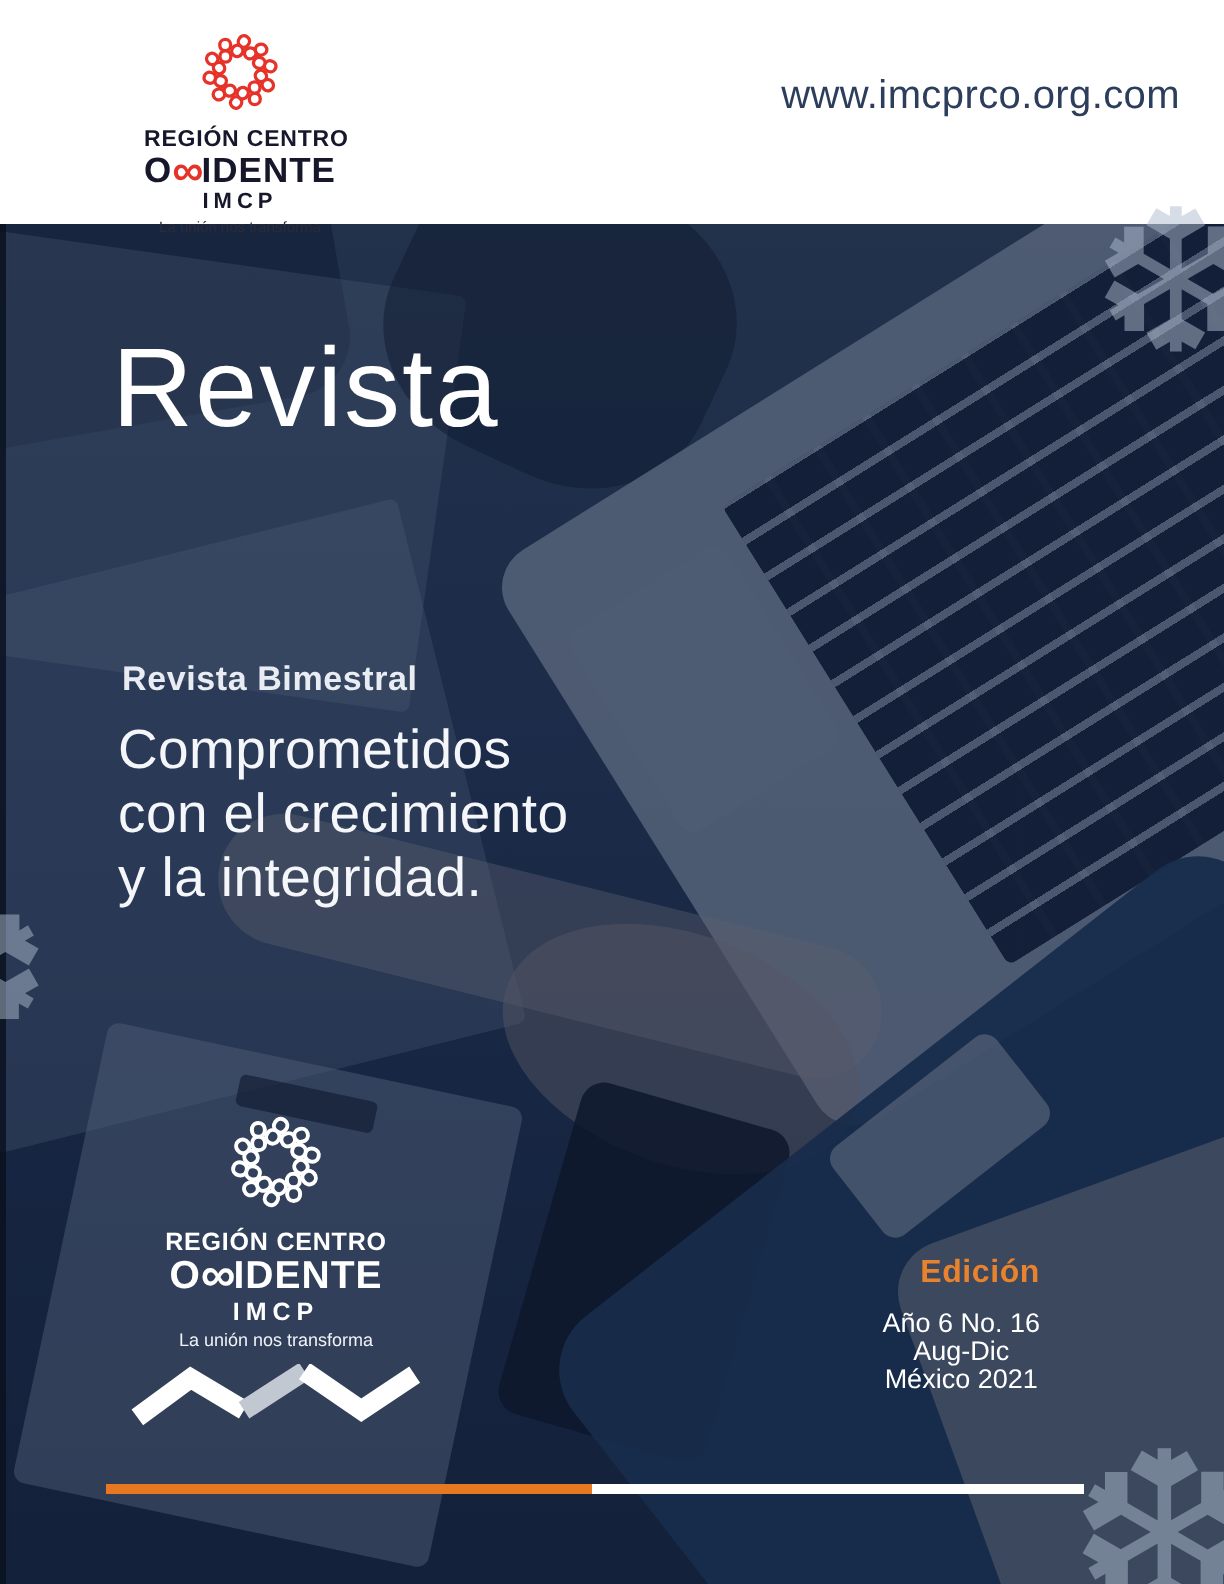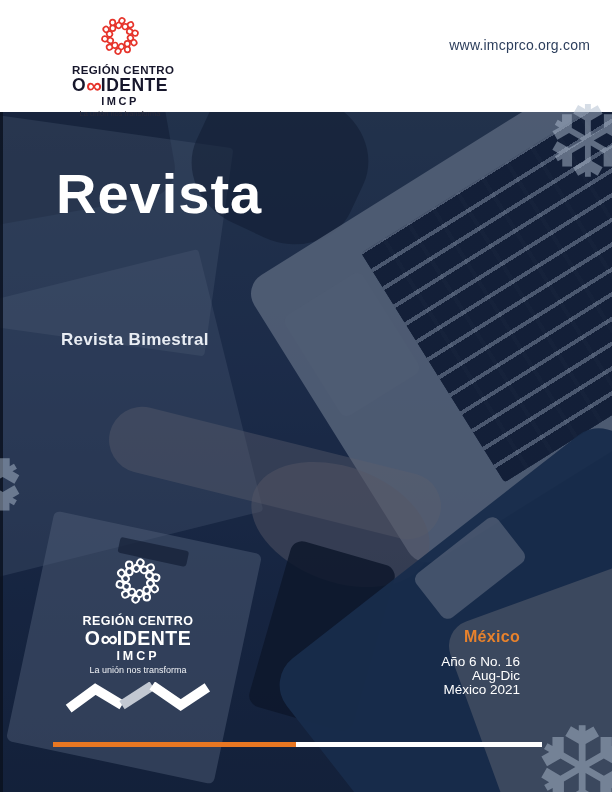--- a/index.html
+++ b/index.html
@@ -17,21 +17,21 @@
   .header{position:absolute;left:0;top:0;width:612px;height:112px;background:#fff;z-index:2;}
   .brand{position:absolute;text-align:center;}
   .brand-top{left:72px;top:10px;width:96px;color:var(--logo-ink);}
   .brand-swirl{display:block;margin:0 auto 2px auto;}
   .brand-region{font-size:11.5px;font-weight:bold;letter-spacing:.4px;white-space:nowrap;}
   .brand-occ{font-size:17.5px;font-weight:bold;letter-spacing:.5px;line-height:1.05;white-space:nowrap;}
   .inf{font-size:1.25em;line-height:0;vertical-align:-0.07em;letter-spacing:-1px;}
   .brand-top .inf{color:var(--logo-red);}
   .brand-imcp{font-size:11px;font-weight:bold;letter-spacing:2.5px;margin-top:1px;}
   .brand-tag{font-size:7.5px;margin-top:2px;color:#2b2b3a;white-space:nowrap;}
-  .website{position:absolute;right:22px;top:37px;font-size:14px;color:var(--website-navy);letter-spacing:.2px;}
+  .website{position:absolute;right:22px;top:37px;font-size:20px;color:var(--website-navy);letter-spacing:.2px;}
 
   
   .photo{position:absolute;left:0;top:112px;width:612px;height:680px;overflow:hidden;z-index:1;
     background:linear-gradient(180deg,#32465f 0%,#26395a 38%,#1b2c4a 70%,#15243d 100%);}
   .ph{position:absolute;}
   .ph-suit-topleft{left:-40px;top:-30px;width:210px;height:130px;transform:rotate(-10deg);background:rgba(15,25,45,.55);border-radius:30px;}
   .ph-doc1{left:-30px;top:18px;width:250px;height:210px;transform:rotate(8deg);background:rgba(130,150,175,.32);border-radius:4px;}
   .ph-doc2{left:-55px;top:168px;width:290px;height:270px;transform:rotate(-14deg);background:rgba(148,164,190,.28);border-radius:4px;}
   .ph-hand-top{left:195px;top:-25px;width:170px;height:150px;transform:rotate(25deg);background:rgba(12,22,40,.5);border-radius:40%;}
   .ph-laptop{left:295px;top:22px;width:480px;height:335px;transform:rotate(-32deg);background:rgba(158,172,190,.82);border-radius:22px;}
@@ -52,38 +52,38 @@
   .photo-edge{position:absolute;left:0;top:112px;width:3px;height:680px;background:rgba(10,18,32,.85);z-index:2;}
 
   
   .snowflake{position:absolute;z-index:3;color:rgba(174,188,205,.5);line-height:1;pointer-events:none;}
   .sf-topright{left:546px;top:92px;font-size:100px;}
   .sf-left{left:-58px;top:436px;font-size:100px;}
   .sf-bottomright{left:534px;top:712px;font-size:115px;}
 
   
   .cover-text{position:absolute;z-index:4;}
-  .title-word{left:56px;top:161px;font-size:56px;color:#fff;letter-spacing:1px;font-weight:bold;}
+  .title-word{left:56px;top:161px;font-size:56px;color:#fff;letter-spacing:1px;}
   .title-acronym{left:52px;top:196px;font-size:100px;font-family:"DejaVu Serif",serif;font-weight:bold;
     color:var(--title-orange);letter-spacing:-3px;line-height:.95;}
   .subtitle{left:61px;top:330px;font-size:17px;color:#e9edf3;letter-spacing:.3px;font-weight:bold;}
   .headline{left:59px;top:359px;font-size:27.5px;color:#f4f6f9;line-height:1.17;letter-spacing:.2px;}
 
   
   .brand-footer{left:63px;top:550px;width:150px;color:#fff;z-index:4;}
   .brand-footer .brand-region{font-size:12.5px;}
   .brand-footer .brand-occ{font-size:19.5px;}
   .brand-footer .brand-imcp{font-size:12.5px;letter-spacing:3px;}
   .brand-footer .brand-tag{font-size:9px;color:#f0f2f6;}
   .ribbon{display:block;margin:7px auto 0 auto;}
 
   
   .edition{right:92px;top:628px;text-align:right;z-index:4;}
   .edition-label{font-size:16px;font-weight:bold;color:#E8822C;margin-bottom:9px;letter-spacing:.3px;}
-  .edition-line{font-size:13.5px;color:#fff;line-height:1.0;margin-top:.5px;}
+  .edition-line{font-size:13.5px;color:#fff;line-height:1.0;margin-top:.5px;text-align:center;}
 
   
   .bottom-bar{position:absolute;left:53px;top:742px;width:489px;height:5px;display:flex;z-index:4;}
   .bar-orange{width:243px;height:100%;background:var(--accent-orange);}
   .bar-white{width:246px;height:100%;background:#fff;}
 </style>
 </head>
 <body>
 
 <div class="page">
@@ -134,20 +134,25 @@
       <div class="brand-region">REGIÓN CENTRO</div>
       <div class="brand-occ"><span>O</span><span class="inf">∞</span><span>IDENTE</span></div>
       <div class="brand-imcp">IMCP</div>
       <div class="brand-tag">La unión nos transforma</div>
     </div>
     <div class="website">www.imcprco.org.com</div>
   </div>
 
   <div class="cover-text title-word">Revista</div>
   <div class="cover-text subtitle">Revista Bimestral</div>
+  <div class="cover-text headline">
+    <div>Comprometidos</div>
+    <div>con el crecimiento</div>
+    <div>y la integridad.</div>
+  </div>
 
   <div class="brand brand-footer cover-text">
     <svg class="brand-swirl" width="68" height="62" viewBox="0 0 100 100">
       <defs>
         <path id="loop8w" d="M0,-12 C7,-12 7,-1 0,-1 C-7,-1 -7,10 0,10 C7,10 7,-1 0,-1 C-7,-1 -7,-12 0,-12 Z" fill="none" stroke="#FFFFFF" stroke-width="3.2"></path>
       </defs>
       <use href="#loop8w" transform="translate(50,50) rotate(0)   translate(0,-24) rotate(35)"></use>
       <use href="#loop8w" transform="translate(50,50) rotate(36)  translate(0,-24) rotate(35)"></use>
       <use href="#loop8w" transform="translate(50,50) rotate(72)  translate(0,-24) rotate(35)"></use>
       <use href="#loop8w" transform="translate(50,50) rotate(108) translate(0,-24) rotate(35)"></use>
@@ -163,21 +168,21 @@
     <div class="brand-imcp">IMCP</div>
     <div class="brand-tag">La unión nos transforma</div>
     <svg class="ribbon" width="150" height="32" viewBox="0 0 160 36">
       <path d="M2,30 L32,8 L62,26" fill="none" stroke="#FFFFFF" stroke-width="11"></path>
       <path d="M62,26 L96,4" fill="none" stroke="#C2C8D2" stroke-width="11"></path>
       <path d="M96,4 L128,26 L158,6" fill="none" stroke="#FFFFFF" stroke-width="11"></path>
     </svg>
   </div>
 
   <div class="cover-text edition">
-    <div class="edition-label">México</div>
+    <div class="edition-label">Edición</div>
     <div class="edition-line">Año 6 No. 16</div>
     <div class="edition-line">Aug-Dic</div>
     <div class="edition-line">México 2021</div>
   </div>
 
   <div class="bottom-bar">
     <div class="bar-orange"></div>
     <div class="bar-white"></div>
   </div>
 

